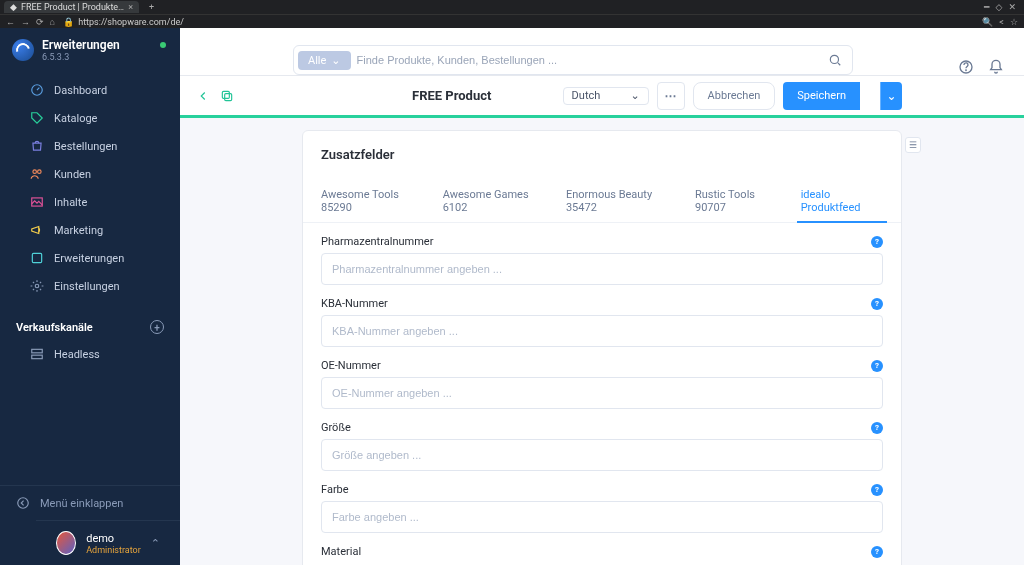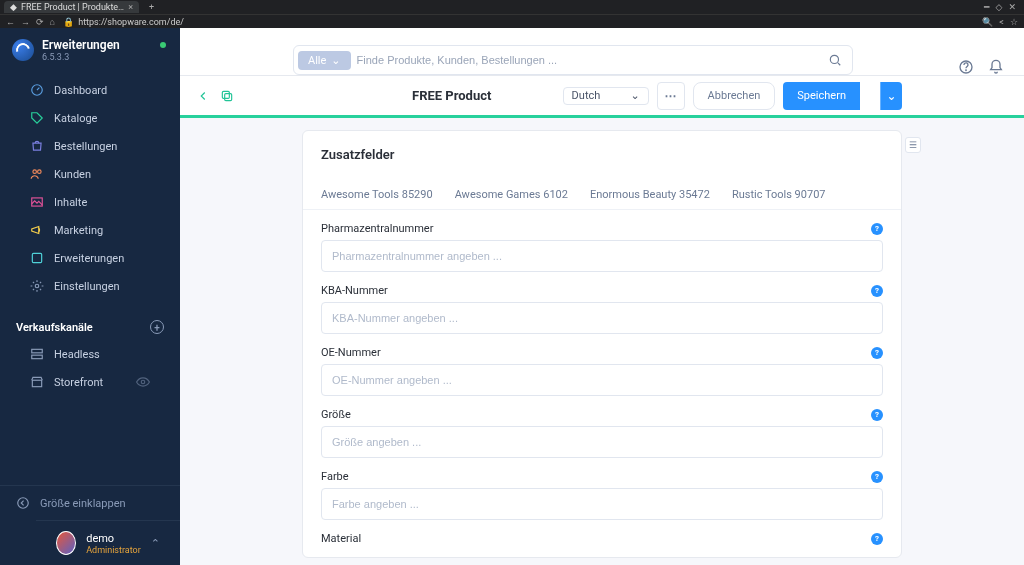--- a/index.html
+++ b/index.html
@@ -209,45 +209,30 @@
     </div>
     <div class="sb-item">
       <span class="sb-icon">
           <svg width="14" height="14" viewBox="0 0 24 24" fill="none" stroke="#8a9bb8" stroke-width="2">
             <rect x="3" y="4" width="18" height="6"></rect>
             <rect x="3" y="14" width="18" height="6"></rect>
           </svg>
         </span>
       <span>Headless</span>
     </div>
-    <div class="sb-item">
-      <span class="sb-icon">
-          <svg width="14" height="14" viewBox="0 0 24 24" fill="none" stroke="#8a9bb8" stroke-width="2">
-            <path d="M3 9l2-5h14l2 5"></path>
-            <rect x="4" y="9" width="16" height="11"></rect>
-          </svg>
-        </span>
-      <span>Storefront</span>
-      <span class="eye">
-          <svg width="14" height="14" viewBox="0 0 24 24" fill="none" stroke="#8a9bb8" stroke-width="2">
-            <path d="M1 12s4-7 11-7 11 7 11 7-4 7-11 7S1 12 1 12z"></path>
-            <circle cx="12" cy="12" r="3"></circle>
-          </svg>
-        </span>
-    </div>
 
     <div class="sb-spacer"></div>
     <div class="sb-collapse">
       <span class="sb-icon">
           <svg width="14" height="14" viewBox="0 0 24 24" fill="none" stroke="#8a9bb8" stroke-width="2">
             <circle cx="12" cy="12" r="9"></circle>
             <path d="M13 8l-4 4 4 4"></path>
           </svg>
         </span>
-      <span>Größe einklappen</span>
+      <span>Menü einklappen</span>
     </div>
     <div class="sb-user">
       <div class="sb-avatar"></div>
       <div>
         <div class="sb-user-name">demo</div>
         <div class="sb-user-role">Administrator</div>
       </div>
       <span class="sb-caret">⌃</span>
     </div>
   </aside>
@@ -317,20 +302,21 @@
 
     <div class="content-scroll">
       <div class="card">
         <div class="card-menu-float">☰</div>
         <div class="card-title">Zusatzfelder</div>
         <div class="tabs">
           <div class="tab-btn">Awesome Tools 85290</div>
           <div class="tab-btn">Awesome Games 6102</div>
           <div class="tab-btn">Enormous Beauty 35472</div>
           <div class="tab-btn">Rustic Tools 90707</div>
+          <div class="tab-btn active">idealo Produktfeed</div>
         </div>
         <div class="form-body">
           <div class="form-row">
             <div class="form-label">
               <span>Pharmazentralnummer</span>
               <span class="help-icon">?</span>
             </div>
             <input class="form-input" placeholder="Pharmazentralnummer angeben ..." style="">
           </div>
           <div class="form-row">

